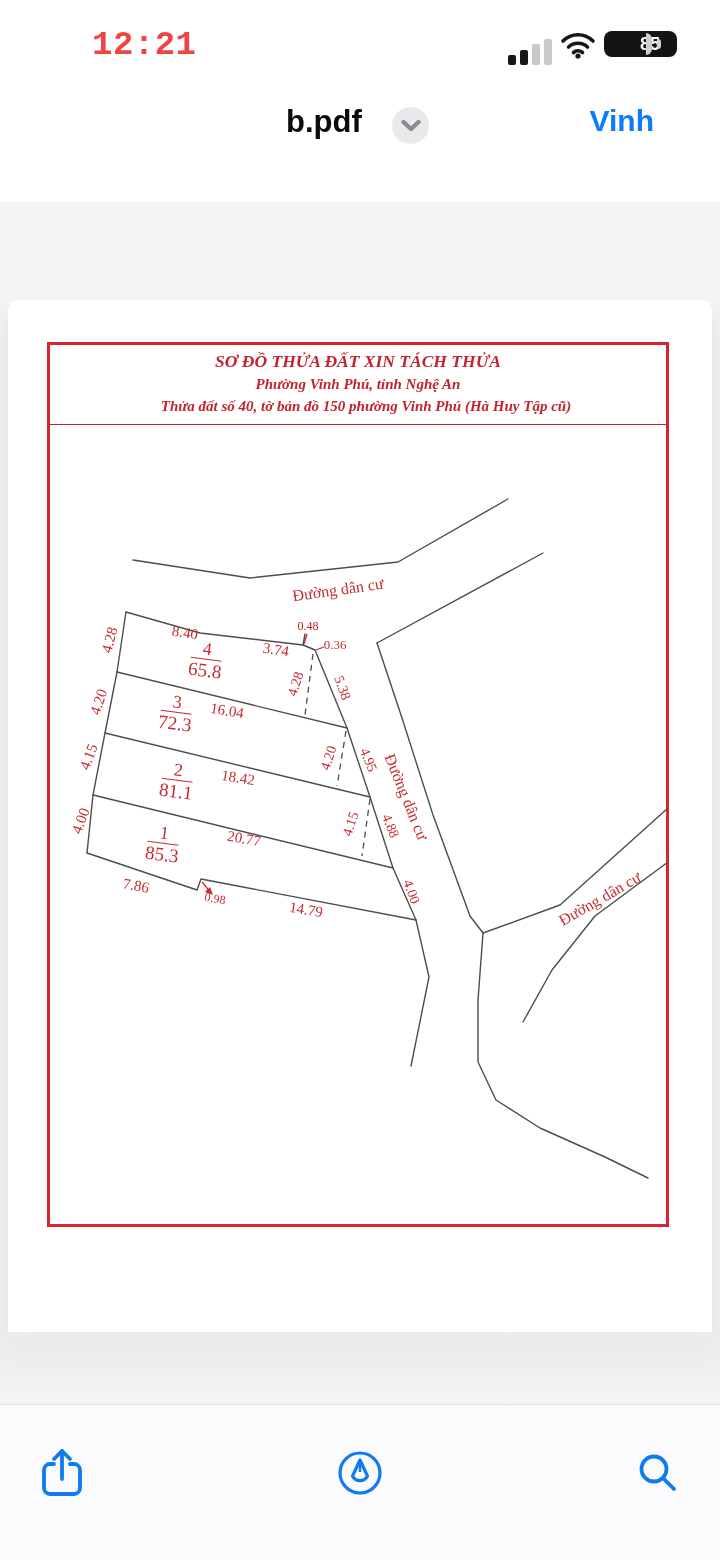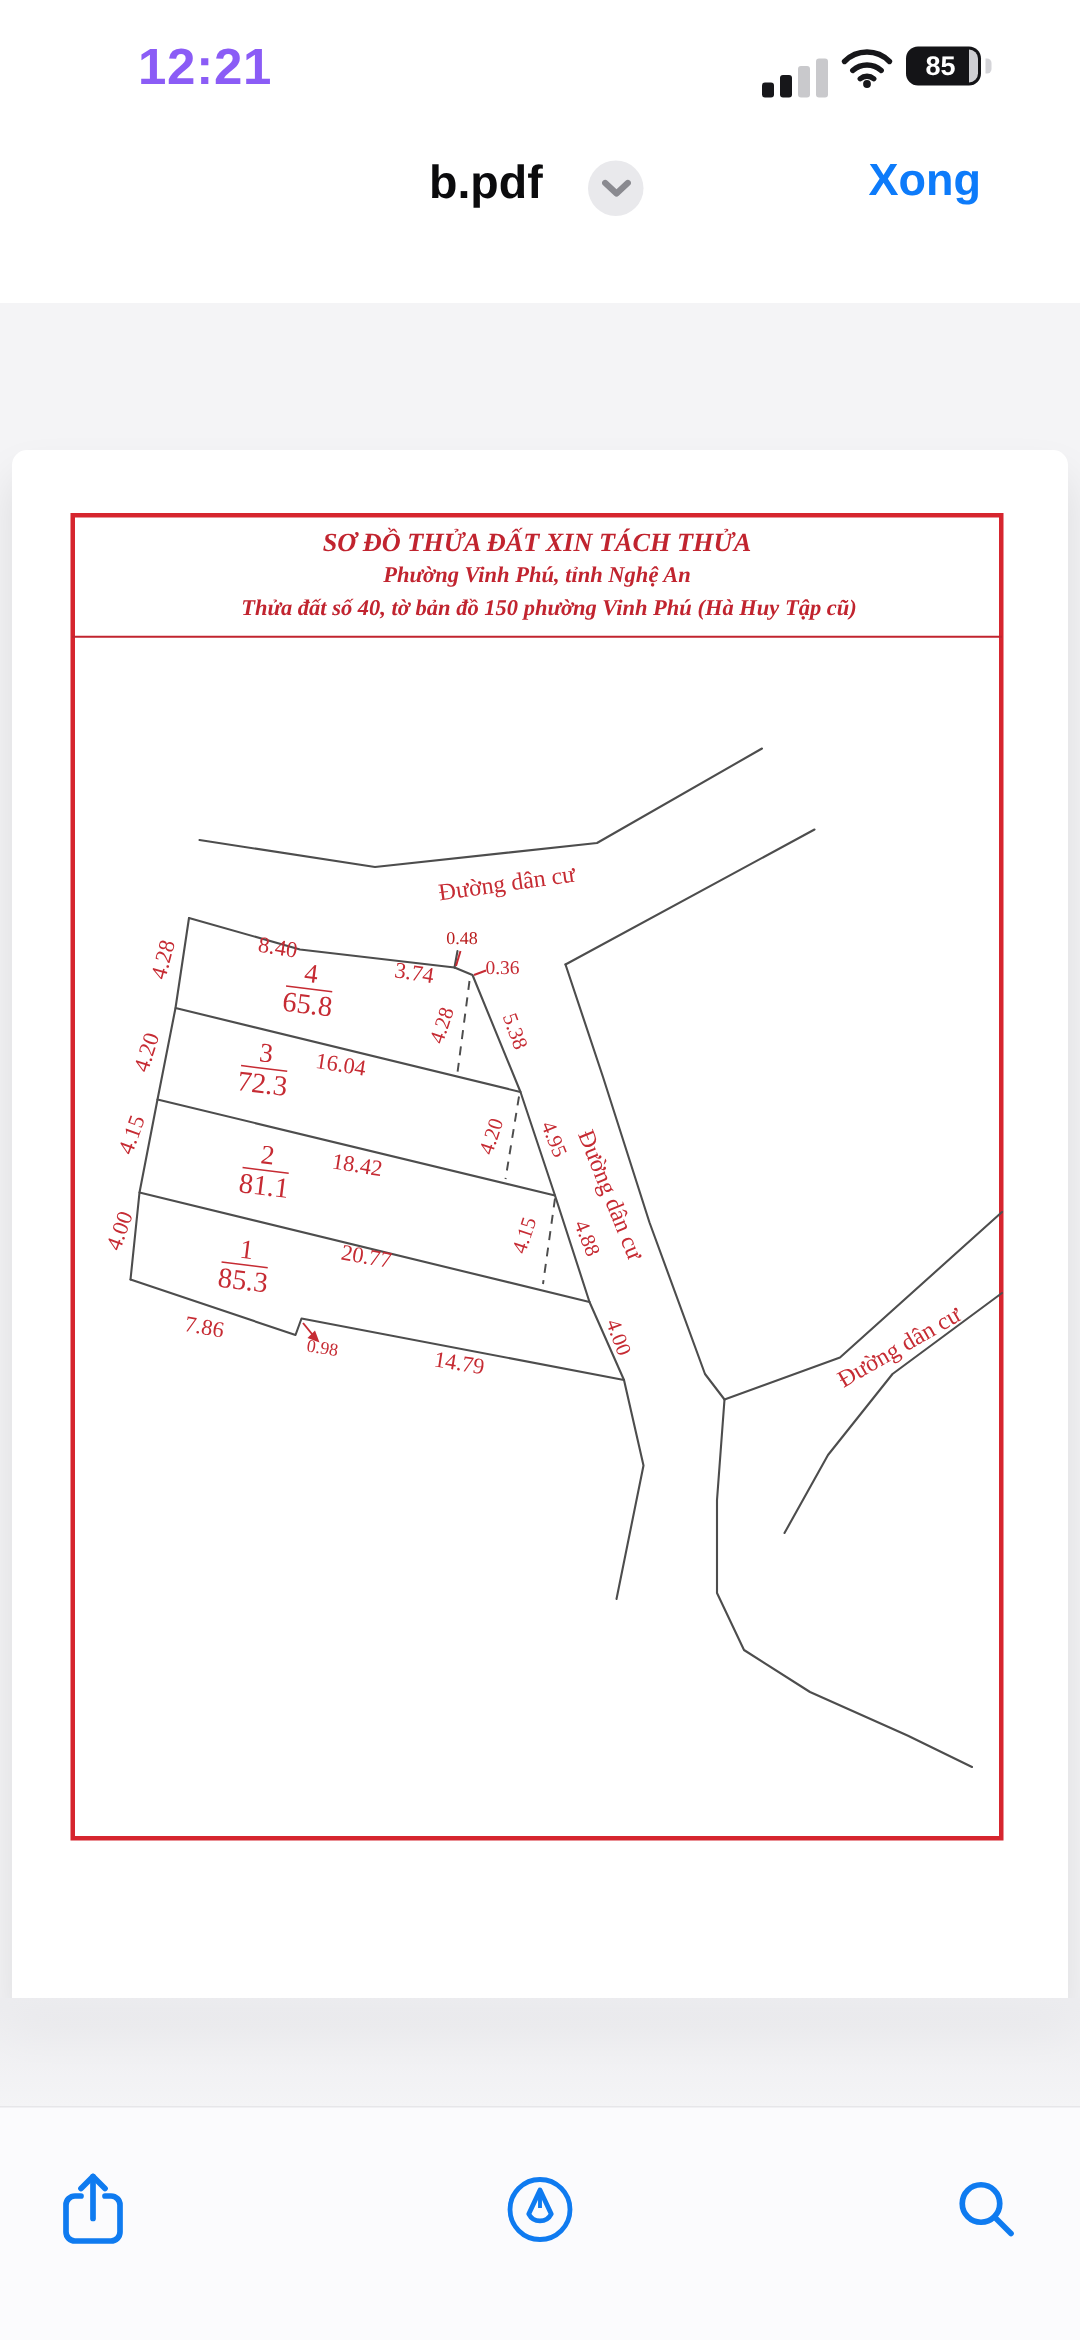--- a/index.html
+++ b/index.html
@@ -1,25 +1,25 @@
 <!DOCTYPE html>
 <html><head>
 <meta charset="utf-8">
 <style>
   html,body{margin:0;padding:0;background:#ffffff;}
   .screen{position:relative;width:720px;height:1560px;background:#ffffff;overflow:hidden;
           font-family:"Liberation Sans",sans-serif;-webkit-font-smoothing:antialiased;}
 
   
   .status-bar{position:absolute;left:0;top:0;width:720px;height:90px;}
-  .time{position:absolute;left:92px;top:26px;font-size:34px;font-weight:700;color:#8b5cf6;letter-spacing:.5px;}
+  .time{position:absolute;left:92px;top:26px;font-size:34px;font-weight:700;color:#ef4444;letter-spacing:.5px;font-family:Liberation Mono, monospace;}
   .cellular{position:absolute;left:508px;top:32px;}
   .wifi{position:absolute;left:560px;top:31px;}
   .battery{position:absolute;left:604px;top:31px;width:50px;height:26px;background:#141417;border-radius:8px;
-           color:#fff;display:flex;align-items:center;justify-content:center;font-size:18px;font-weight:700;}
+           color:#fff;display:flex;align-items:center;justify-content:center;font-size:18px;font-weight:700;padding-left:23px;}
   .battery .pct{transform:translateX(-2px);}
   .battery-empty{position:absolute;left:646px;top:33px;width:6px;height:22px;background:#cfcfd3;border-radius:0 6px 6px 0;}
   .battery-nub{position:absolute;left:657px;top:39px;width:4px;height:10px;background:#d4d4d8;border-radius:0 3px 3px 0;}
 
   
   .nav-bar{position:absolute;left:0;top:90px;width:688px;height:112px;background:#fff;}
   .file-title{position:absolute;left:286px;top:14px;font-size:31px;font-weight:700;color:#0b0b0d;}
   .chevron-btn{position:absolute;left:392px;top:17px;width:37px;height:37px;border-radius:50%;background:#e9e9ec;
                display:flex;align-items:center;justify-content:center;}
   .done-btn{position:absolute;right:34px;top:14px;font-size:30px;font-weight:700;color:#0d7bfa;}
@@ -80,21 +80,21 @@
     <div class="battery-nub"></div>
   </div>
 
   <div class="nav-bar">
     <div class="file-title">b.pdf</div>
     <div class="chevron-btn">
       <svg width="20" height="14" viewBox="0 0 20 14">
         <path d="M2.5,3 L10,10 L17.5,3" fill="none" stroke="#8a8a90" stroke-width="4.2" stroke-linecap="round" stroke-linejoin="round"></path>
       </svg>
     </div>
-    <div class="done-btn">Xong</div>
+    <div class="done-btn">Vinh</div>
   </div>
 
   <div class="doc-area">
     <div class="pdf-page"></div>
   </div>
   <div class="page-bottom-fade"></div>
 
   <svg class="stage-svg" viewBox="0 0 720 1560">
 
     <rect x="48.5" y="343.5" width="619" height="882" fill="none" stroke="#d6252e" stroke-width="3"></rect>

